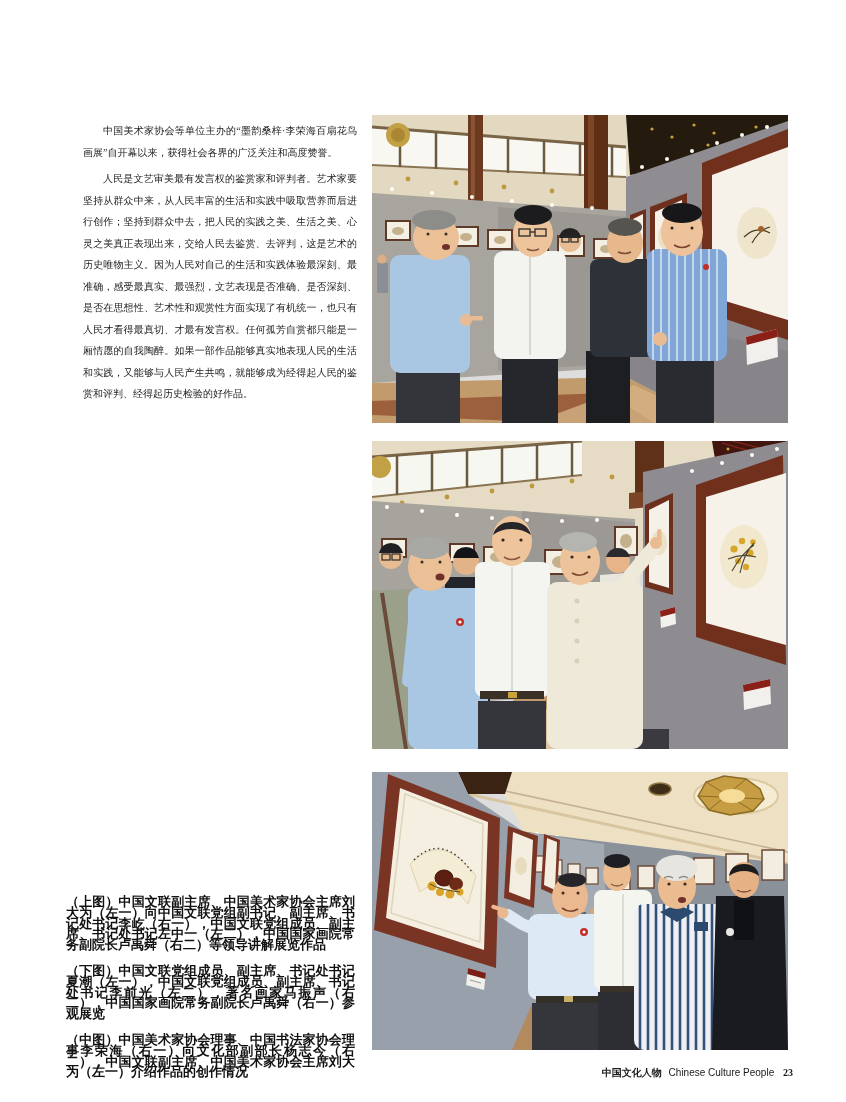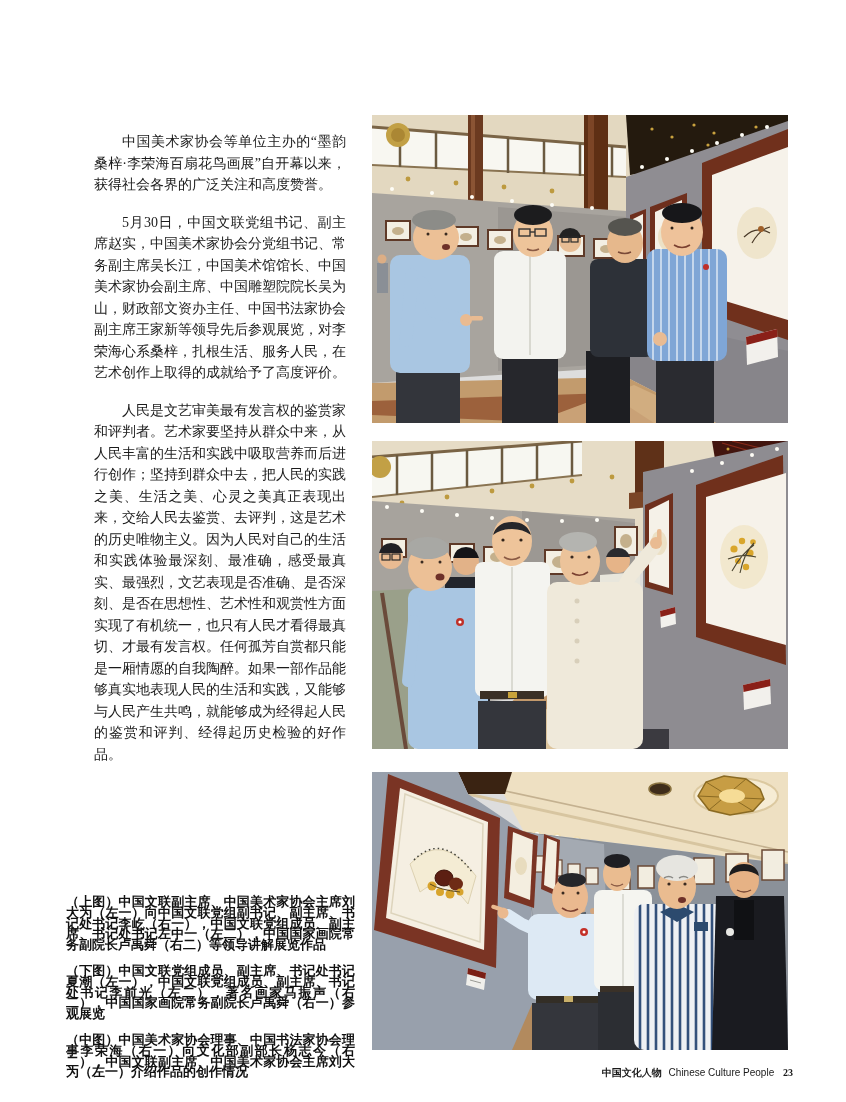--- a/index.html
+++ b/index.html
@@ -1,20 +1,20 @@
 <!DOCTYPE html>
 <html><head>
 <meta charset="utf-8">
 <style>
   html,body{margin:0;padding:0;background:#ffffff;}
   .page{position:relative;width:846px;height:1102px;background:#ffffff;overflow:hidden;
         font-family:"Liberation Serif", serif;}
   
   .article{position:absolute;left:78px;top:115px;width:284px;}
-  .article p{margin:16px;font-size:14px;line-height:21.5px;color:#1b1b1b;
+  .article p{margin:5px;font-size:10px;line-height:21.5px;color:#1b1b1b;
              text-align:justify;text-indent:2em;word-break:break-all;}
   
   .photo{position:absolute;left:372px;width:416px;margin:0;padding:0;overflow:hidden;background:#ddd;}
   .photo svg{display:block;width:100%;height:100%;}
   .photo1{top:115px;height:308px;}
   .photo2{top:441px;height:308px;}
   .photo3{top:772px;height:278px;}
   
   .captions{position:absolute;left:66px;top:897px;width:289px;
             font-family:"Liberation Sans", sans-serif;}
@@ -27,21 +27,20 @@
   .footer .en{font-weight:400;margin-left:4px;}
   .footer .pagenum{font-weight:700;margin-left:6px;font-family:Liberation Serif, serif;}
 </style>
 </head>
 <body>
 
 <div class="page">
 
   <div class="article">
     <p>中国美术家协会等单位主办的“墨韵桑梓·李荣海百扇花鸟画展”自开幕以来，获得社会各界的广泛关注和高度赞誉。</p>
-    <p>5月30日，中国文联党组书记、副主席赵实，中国美术家协会分党组书记、常务副主席吴长江，中国美术馆馆长、中国美术家协会副主席、中国雕塑院院长吴为山，财政部文资办主任、中国书法家协会副主席王家新等领导先后参观展览，对李荣海心系桑梓，扎根生活、服务人民，在艺术创作上取得的成就给予了高度评价。</p>
     <p>人民是文艺审美最有发言权的鉴赏家和评判者。艺术家要坚持从群众中来，从人民丰富的生活和实践中吸取营养而后进行创作；坚持到群众中去，把人民的实践之美、生活之美、心灵之美真正表现出来，交给人民去鉴赏、去评判，这是艺术的历史唯物主义。因为人民对自己的生活和实践体验最深刻、最准确，感受最真实、最强烈，文艺表现是否准确、是否深刻、是否在思想性、艺术性和观赏性方面实现了有机统一，也只有人民才看得最真切、才最有发言权。任何孤芳自赏都只能是一厢情愿的自我陶醉。如果一部作品能够真实地表现人民的生活和实践，又能够与人民产生共鸣，就能够成为经得起人民的鉴赏和评判、经得起历史检验的好作品。</p>
   </div>
 
   <figure class="photo photo1">
     <svg viewBox="0 0 416 308" preserveAspectRatio="none">
       <g>
         <rect width="416" height="130" fill="#e3d8c0"></rect>
         <polygon points="254,0 416,0 416,36 258,60" fill="#241a0e"></polygon>
         <g fill="#c9a23e">
             <circle cx="280" cy="14" r="1.6"></circle>

